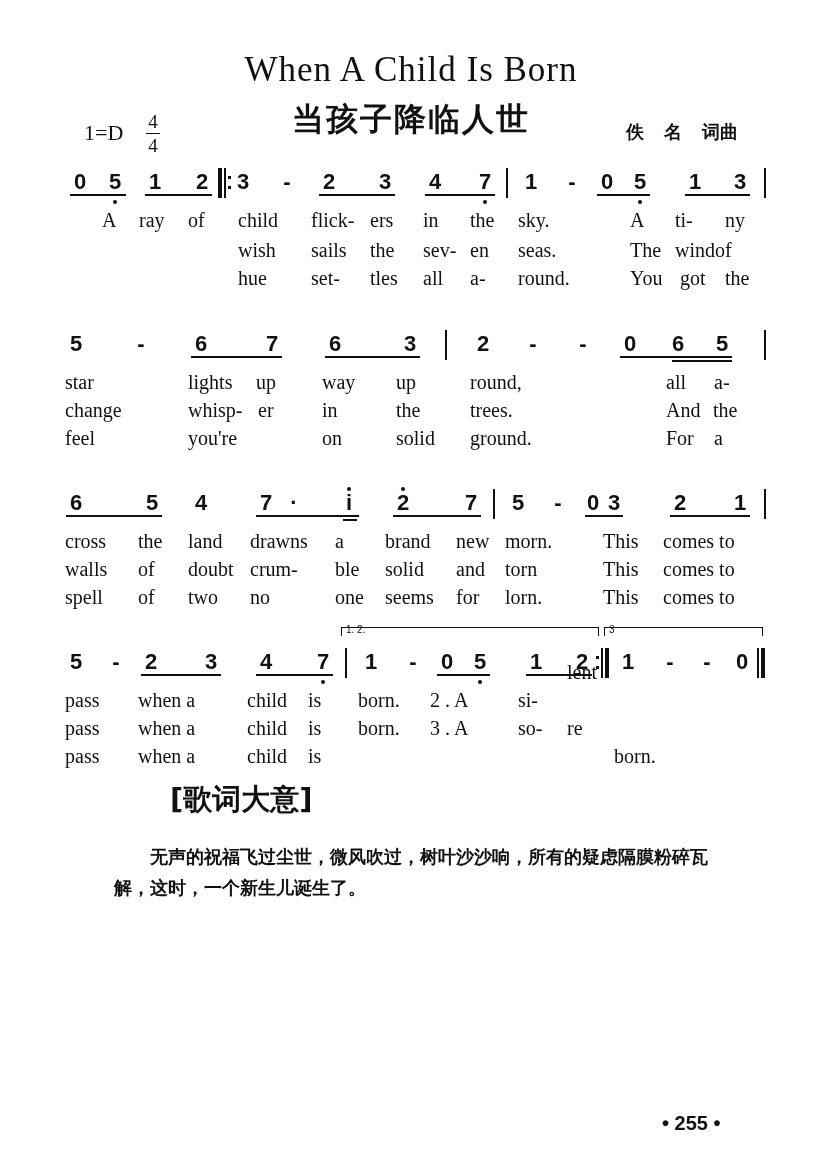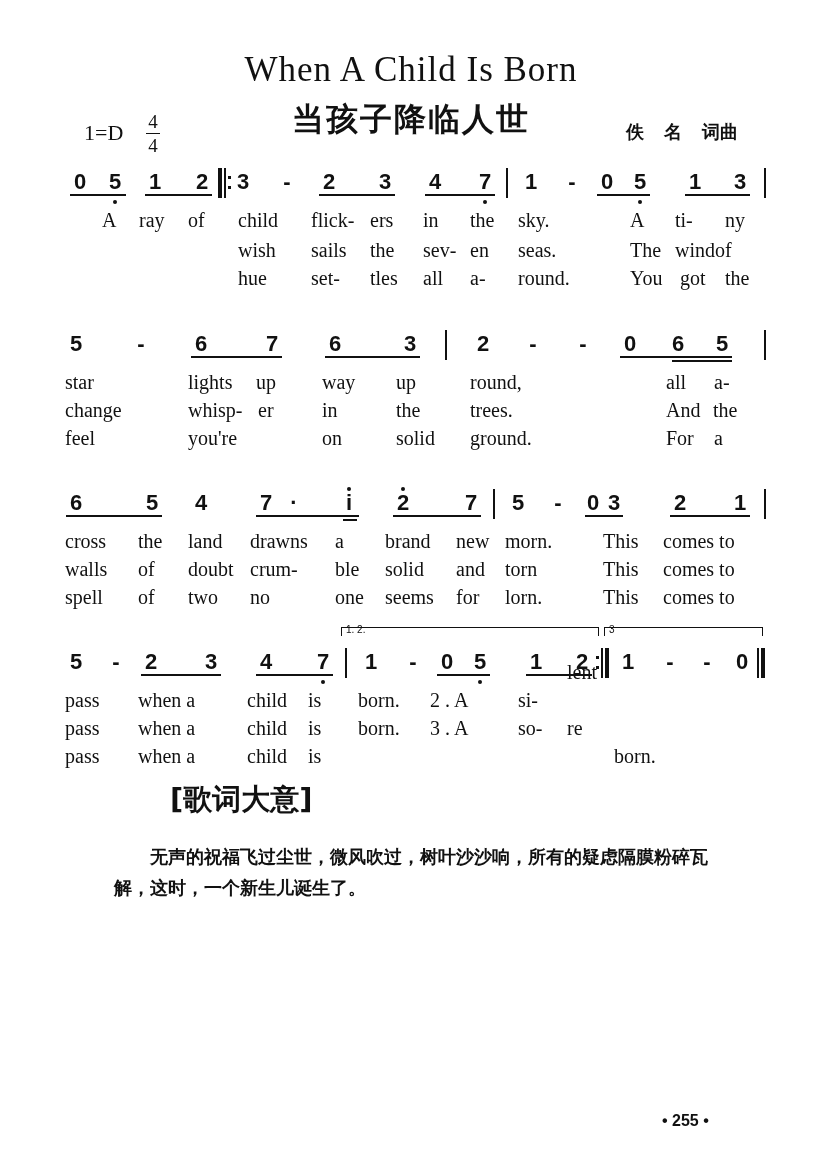--- a/index.html
+++ b/index.html
@@ -19,21 +19,21 @@
   .dott::before { content: ""; position: absolute; left: 8px; top: -4px; width: 4px; height: 4px; background: #111; border-radius: 50%; }
   .ul { height: 2px; background: #111; }
   .bl { width: 2px; background: #111; }
   .lyr { font-family: "Liberation Serif", serif; font-size: 20px; line-height: 28px; white-space: nowrap; }
   .volta { border-top: 1.5px solid #111; border-left: 1.5px solid #111; border-right: 1.5px solid #111; height: 8px;
     font-family: "Liberation Sans", sans-serif; font-size: 10px; }
   .volta span { position: relative; top: -4px; left: 4px; }
   .sec-title { left: 170px; top: 780px; font-family: "DejaVu Sans", sans-serif; font-weight: bold; font-size: 29px; }
   .para { left: 114px; width: 600px; font-family: "DejaVu Sans", sans-serif; font-size: 18px; line-height: 31px; font-weight: bold; }
   .para p { margin: 0; text-indent: 2em; }
-  .page-num { left: 662px; top: 1112px; font-family: "Liberation Sans", sans-serif; font-weight: bold; font-size: 16px; }
+  .page-num { left: 662px; top: 1112px; font-family: "Liberation Sans", sans-serif; font-weight: bold; font-size: 20px; }
 </style>
 </head>
 <body>
 
 <div class="abs title-en">When A Child Is Born</div>
 <div class="abs title-cn">当孩子降临人世</div>
 <div class="abs key">1=D</div>
 <div class="abs timesig">
   <div>4</div>
   <div class="bar"></div>

